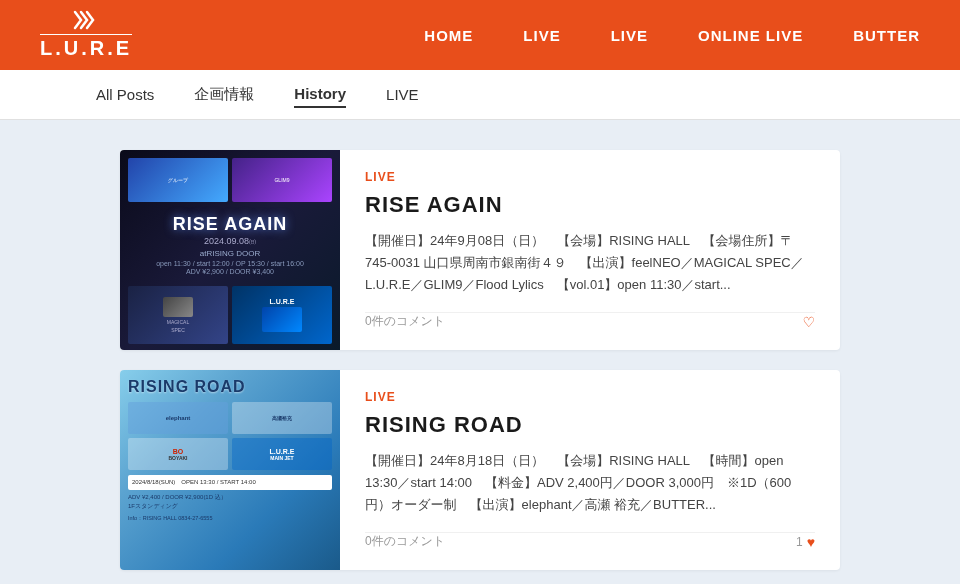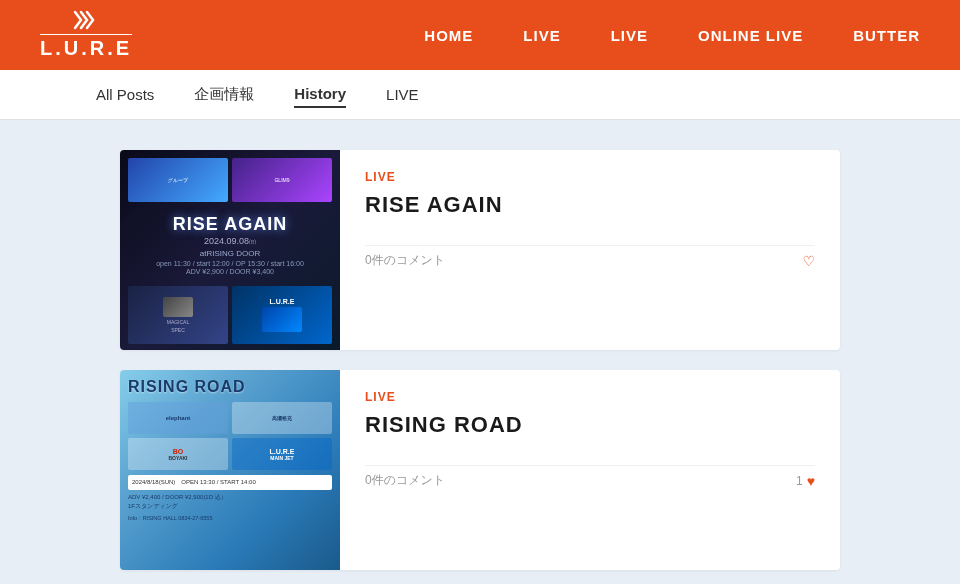--- a/index.html
+++ b/index.html
@@ -252,21 +252,21 @@
       font-size: 13px;
       color: #444;
       line-height: 1.7;
       flex: 1;
     }
     .post-footer {
       display: flex;
       align-items: center;
       justify-content: space-between;
       margin-top: 15px;
-      padding-top: 6px;
+      padding-top: 0;
       border-top: 1px solid #f0f0f0;
     }
     .comments {
       font-size: 12px;
       color: #999;
     }
     .like-area {
       display: flex;
       align-items: center;
       gap: 4px;
@@ -339,20 +339,21 @@
               <span style="font-size:7px;color:white;font-weight:700;">L.U.R.E</span>
               <div style="width:40px;height:25px;background:linear-gradient(135deg,#0044aa,#0088ff);border-radius:2px;margin-top:2px;"></div>
             </div>
           </div>
         </div>
       </div>
     </div>
     <div class="post-body">
       <div class="post-category">LIVE</div>
       <div class="post-title">RISE AGAIN</div>
+      <div class="post-excerpt">【開催日】24年9月08日（日）　【会場】RISING HALL　【会場住所】〒745-0031 山口県周南市銀南街４９　【出演】feelNEO／MAGICAL SPEC／L.U.R.E／GLIM9／Flood Lylics　【vol.01】open 11:30／start...</div>
       <div class="post-footer">
         <span class="comments">0件のコメント</span>
         <div class="like-area">
           <span class="heart-icon">♡</span>
         </div>
       </div>
     </div>
   </div>
 
   <div class="post-card">
@@ -376,20 +377,21 @@
           </div>
         </div>
         <div class="c2-date-bar">2024/8/18(SUN)　OPEN 13:30 / START 14:00</div>
         <div class="c2-info">ADV ¥2,400 / DOOR ¥2,900(1D 込）<br>1Fスタンディング</div>
         <div style="margin-top:4px;font-size:5.5px;color:#1a3a6a;">Info：RISING HALL 0834-27-6555</div>
       </div>
     </div>
     <div class="post-body">
       <div class="post-category">LIVE</div>
       <div class="post-title">RISING ROAD</div>
+      <div class="post-excerpt">【開催日】24年8月18日（日）　【会場】RISING HALL　【時間】open 13:30／start 14:00　【料金】ADV 2,400円／DOOR 3,000円　※1D（600円）オーダー制　【出演】elephant／高瀬 裕充／BUTTER...</div>
       <div class="post-footer">
         <span class="comments">0件のコメント</span>
         <div class="like-area">
           <span style="color:#999;font-size:12px;">1</span>
           <span class="heart-icon" style="color:#e84e1b;">♥</span>
         </div>
       </div>
     </div>
   </div>
 

